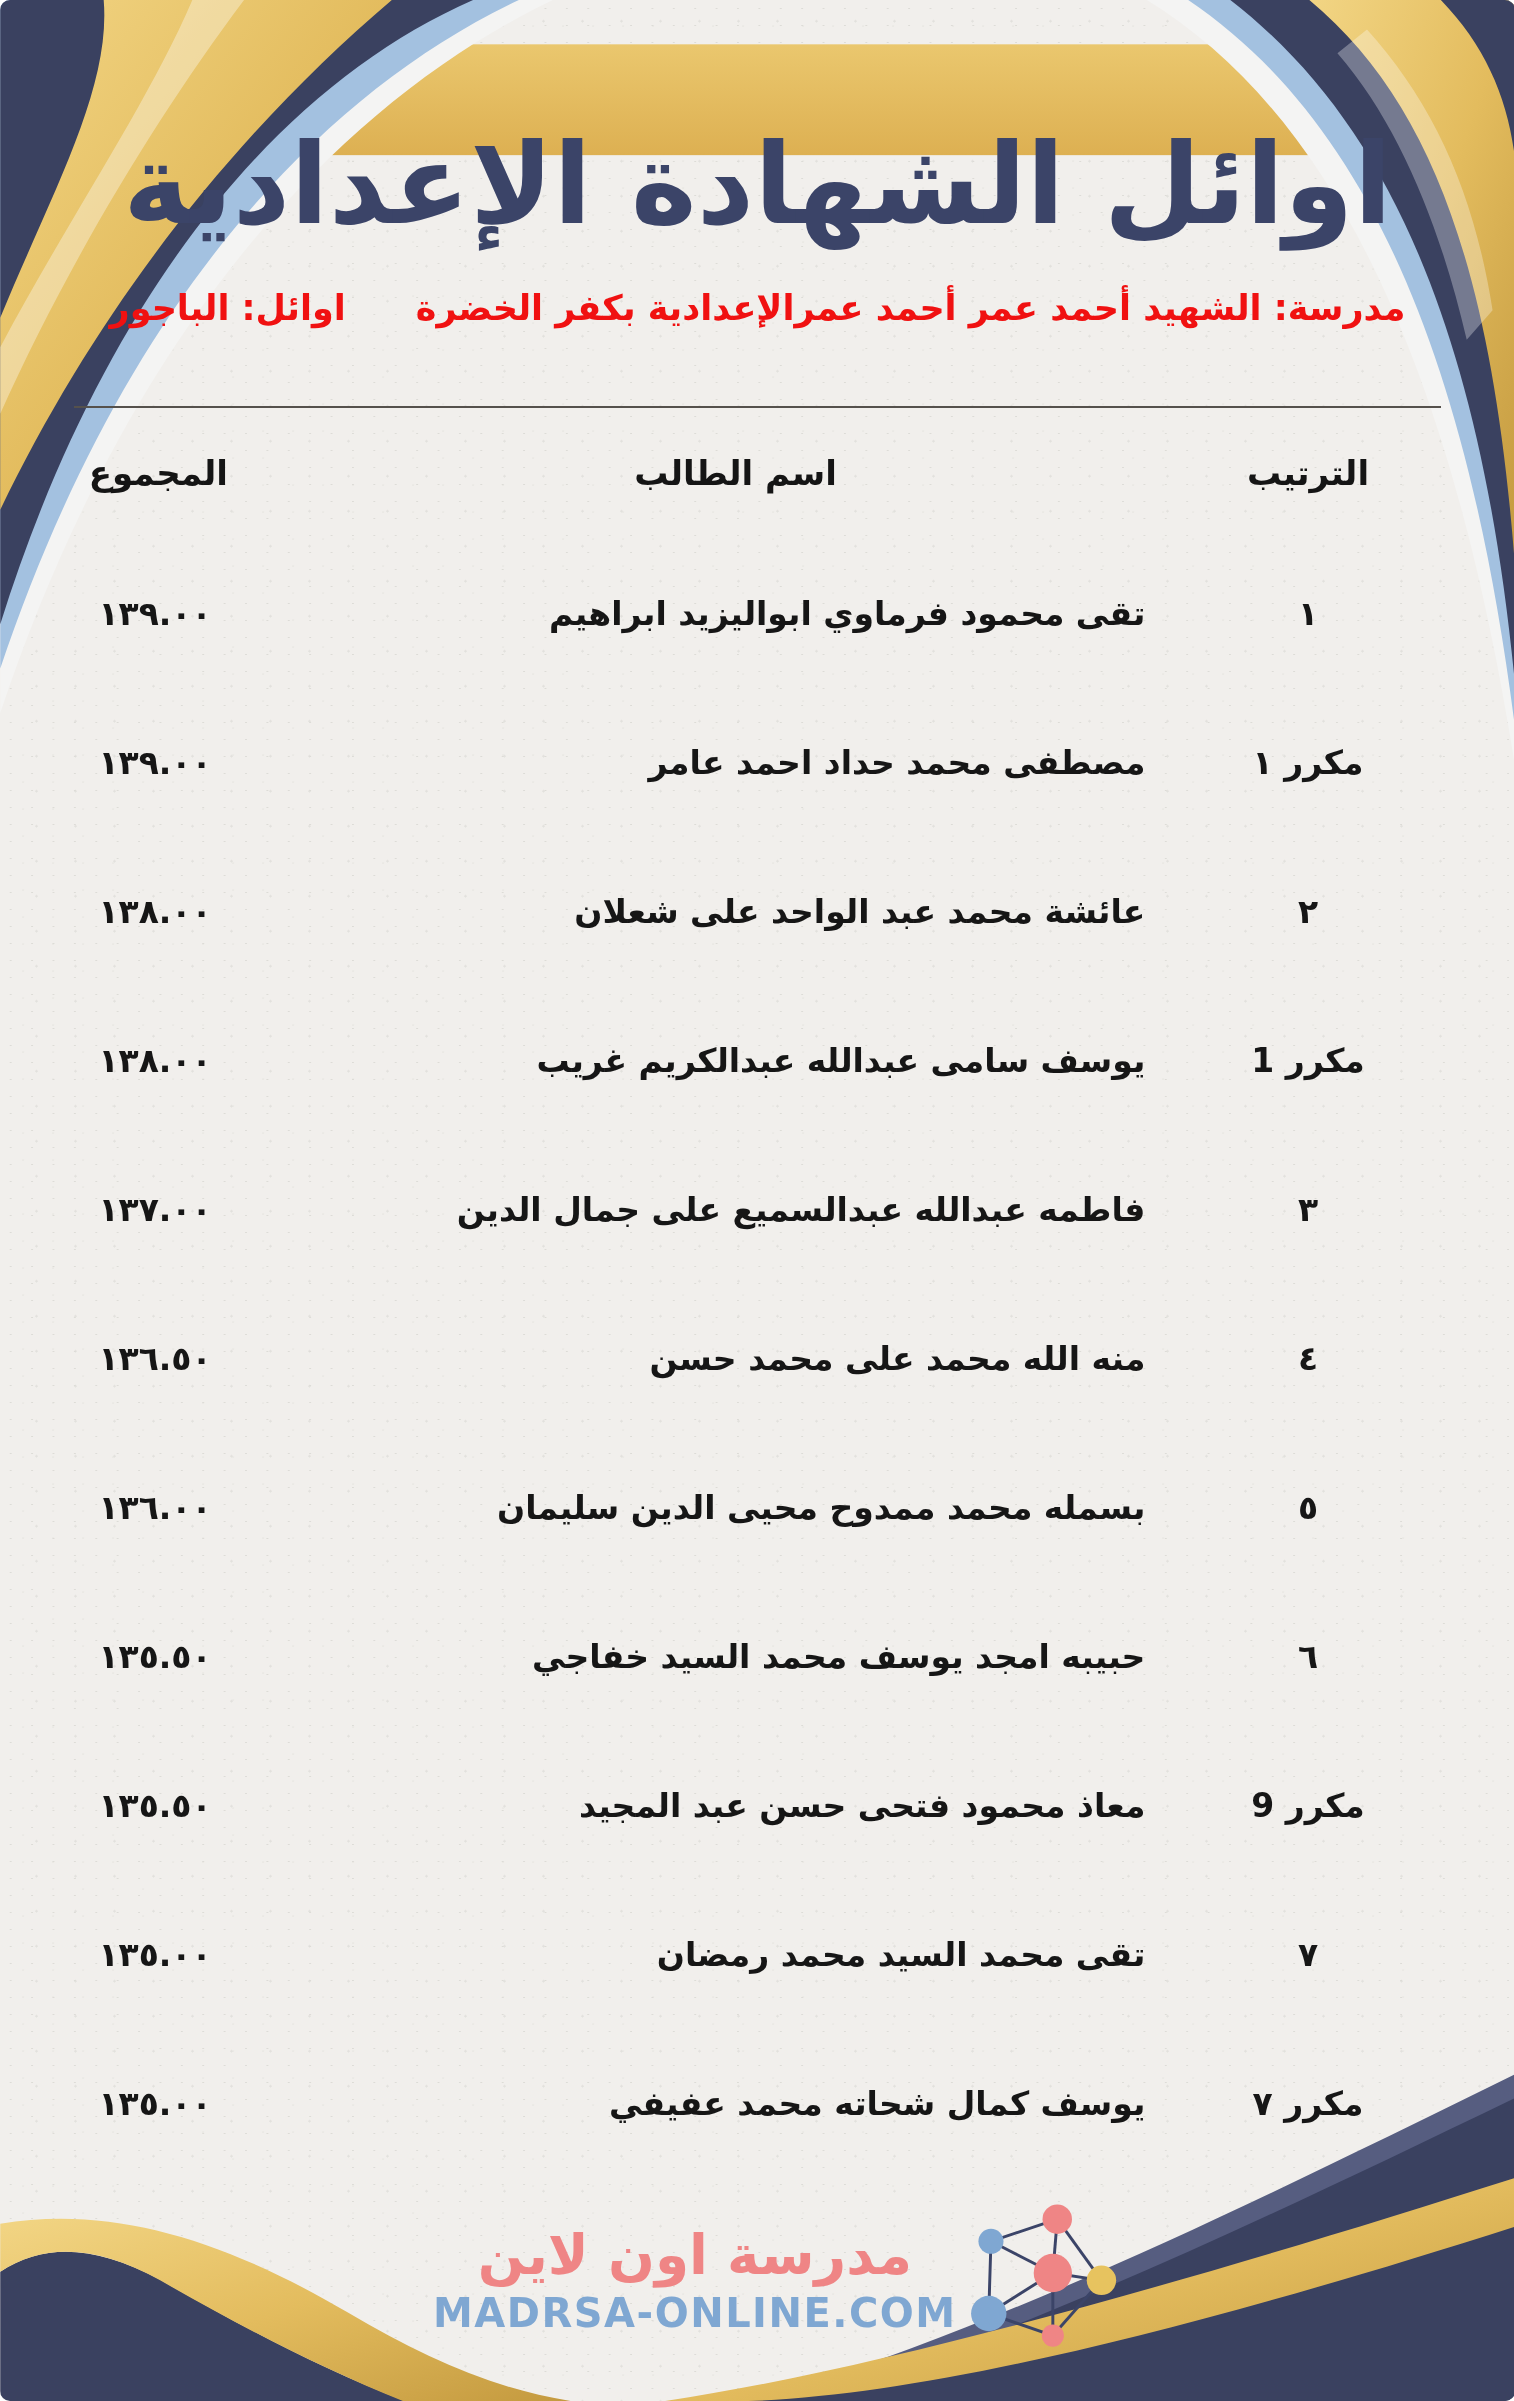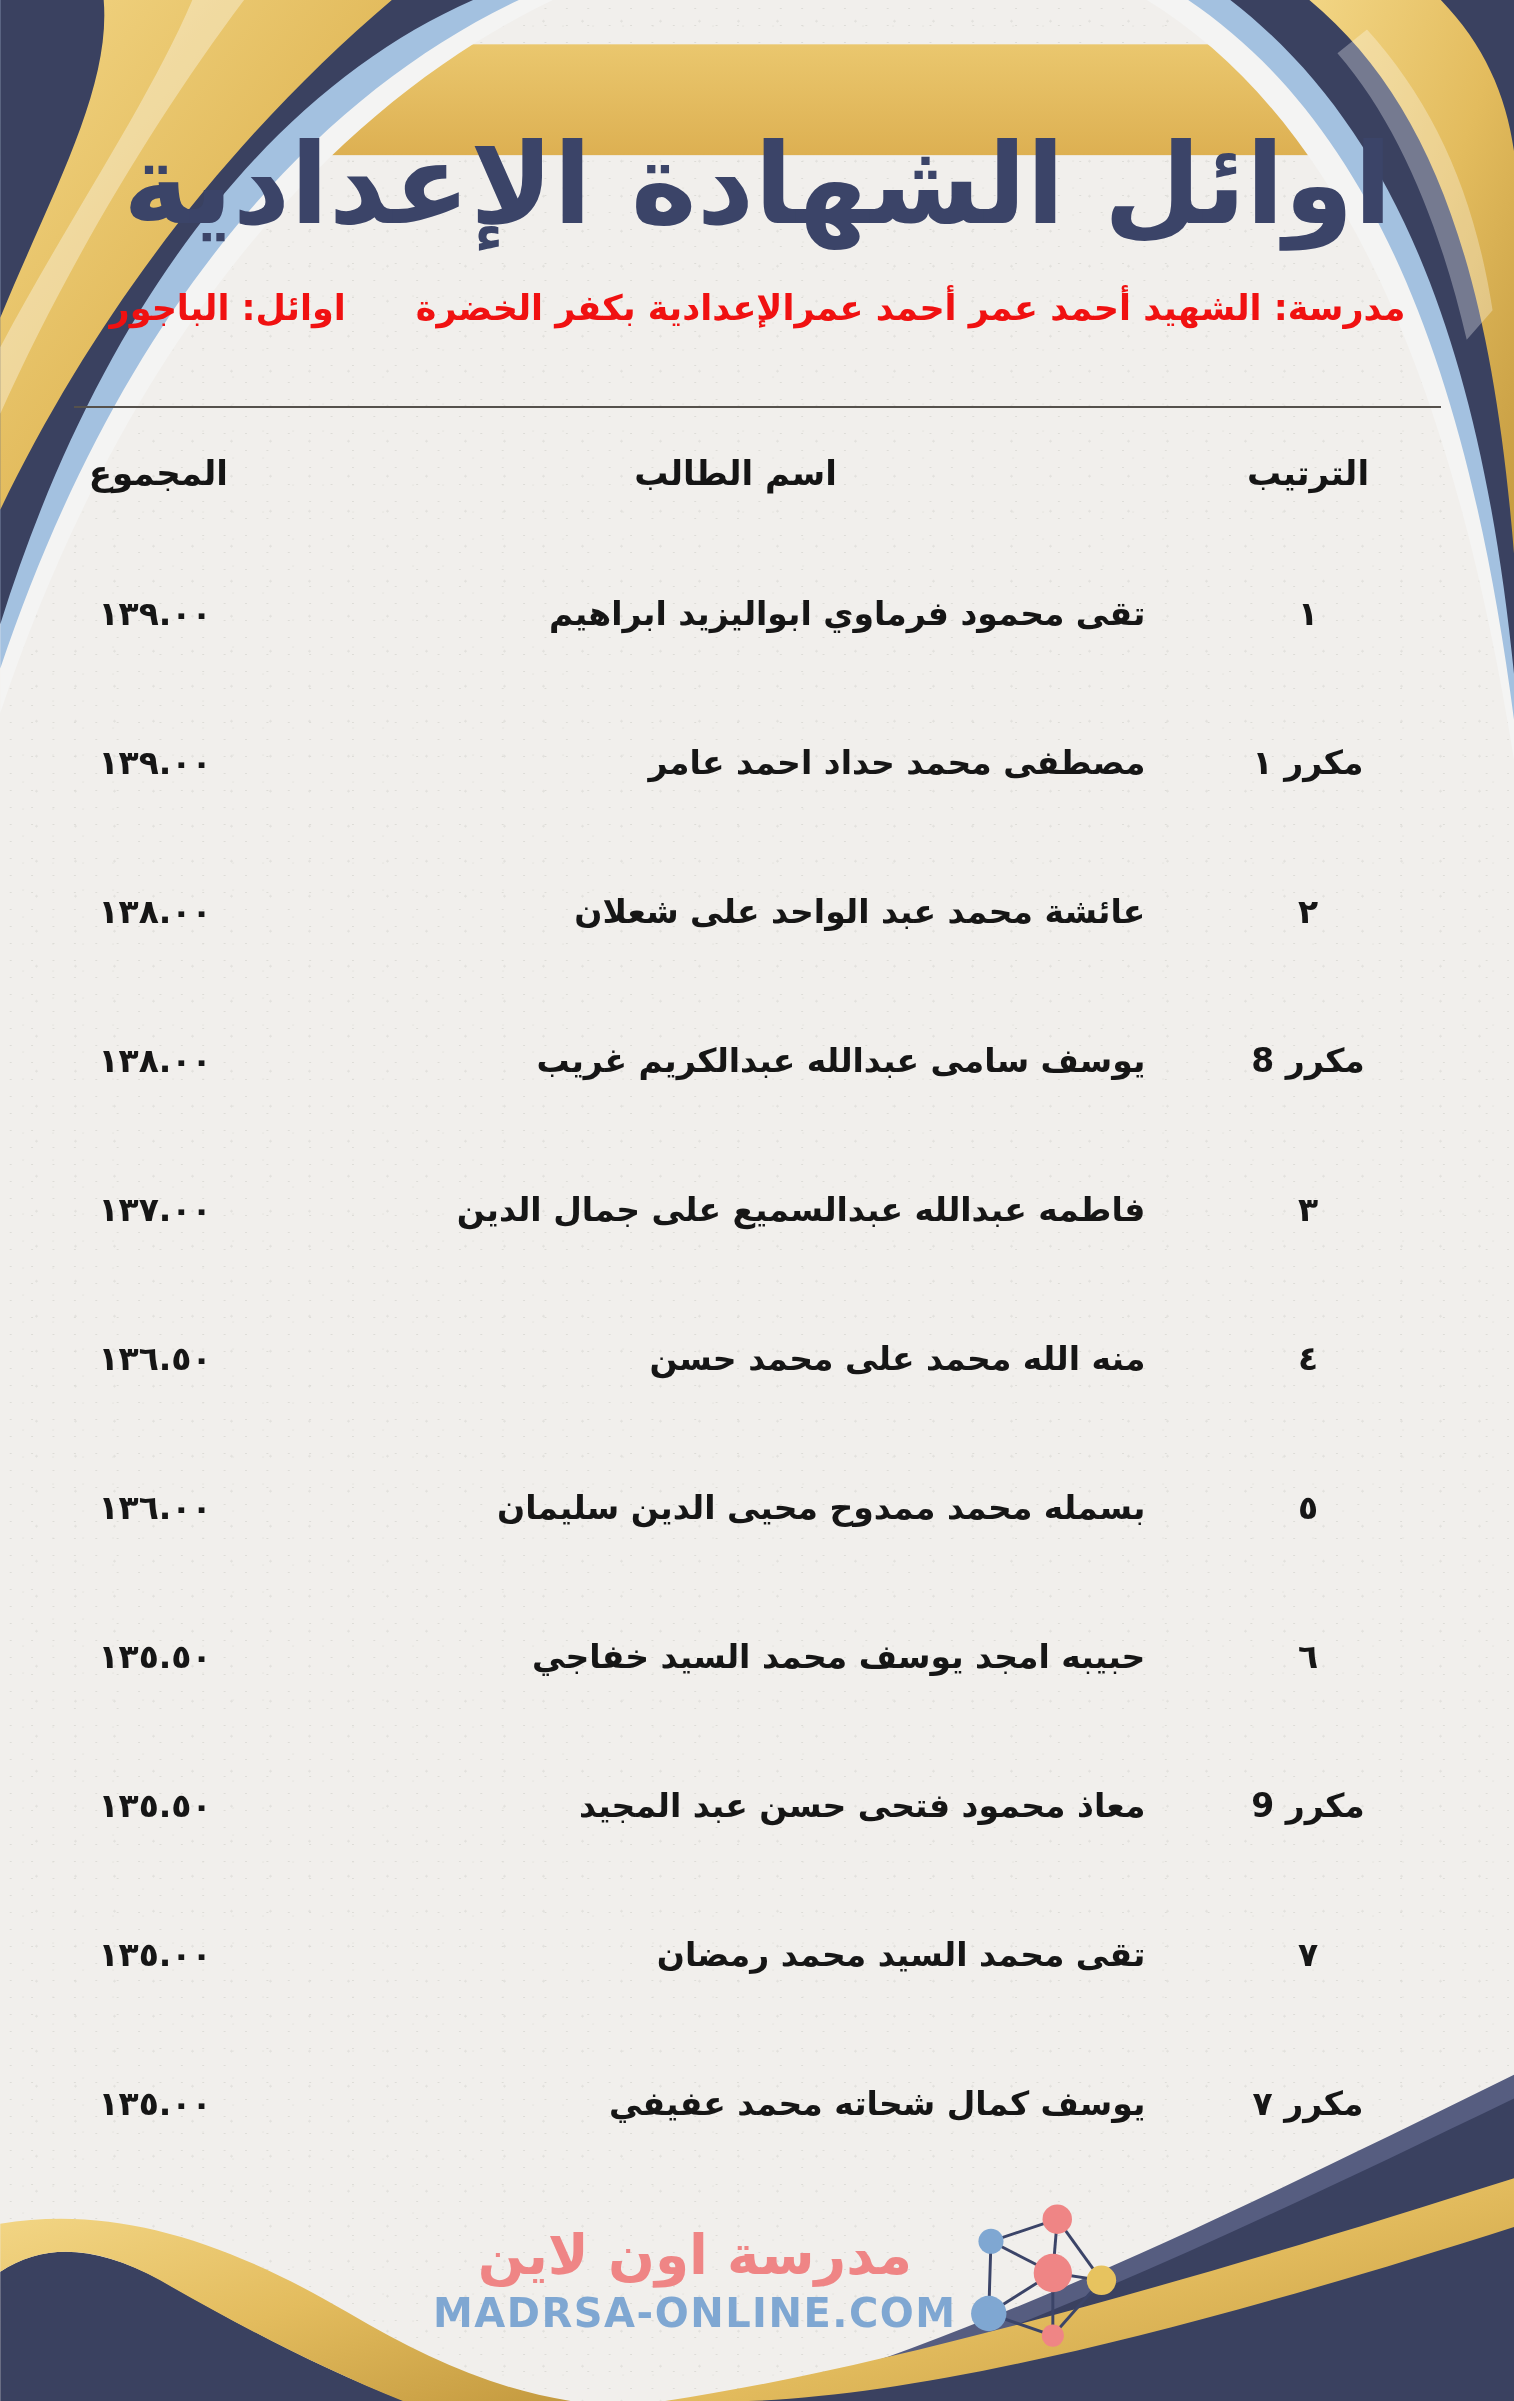--- a/index.html
+++ b/index.html
@@ -1,19 +1,20 @@
 <!DOCTYPE html>
 <html lang="ar" style="--paper: #f1efec; --navy: #3a4160; --navy_light: #565d80; --gold: #e3bc5e; --gold_dark: #caa043; --band_blue: #a3c1e0; --band_white: #f4f4f3; --title_navy: #3b4468; --subtitle_red: #f01111; --logo_pink: #ef8585; --logo_blue: #7fa7d2; --icon_yellow: #e7c35f; --icon_line_navy: #3b4468;font-size:11.8px"><head>
 <meta charset="utf-8">
 <style>
   html,body{margin:0;padding:0;}
   .poster{
     position:relative;width:1515px;height:2401px;overflow:hidden;
     background-color:var(--paper,#f1efec);
     font-family:"DejaVu Sans",sans-serif;
+    border-radius:10px;
   }
   
   .poster::before{
     content:"";position:absolute;inset:0;pointer-events:none;
     background-image:
       radial-gradient(#d9d8d3 0.9px, transparent 1.2px),
       radial-gradient(#e2e1dc 0.7px, transparent 1.1px),
       radial-gradient(#dcdbd7 1px, transparent 1.4px);
     background-size:21.4px 17px, 30px 27px, 39px 35px;
     background-position:0 0, 8.1px 12.6px, 17px 3.7px;
@@ -144,21 +145,21 @@
         <span class="cell-total">١٣٩.٠٠</span>
       </div>
 
       <div class="trow">
         <span class="cell-rank">٢</span>
         <span class="cell-name">عائشة محمد عبد الواحد على شعلان</span>
         <span class="cell-total">١٣٨.٠٠</span>
       </div>
 
       <div class="trow">
-        <span class="cell-rank">مكرر 8</span>
+        <span class="cell-rank">مكرر 1</span>
         <span class="cell-name">يوسف سامى عبدالله عبدالكريم غريب</span>
         <span class="cell-total">١٣٨.٠٠</span>
       </div>
 
       <div class="trow">
         <span class="cell-rank">٣</span>
         <span class="cell-name">فاطمه عبدالله عبدالسميع على جمال الدين</span>
         <span class="cell-total">١٣٧.٠٠</span>
       </div>
 

